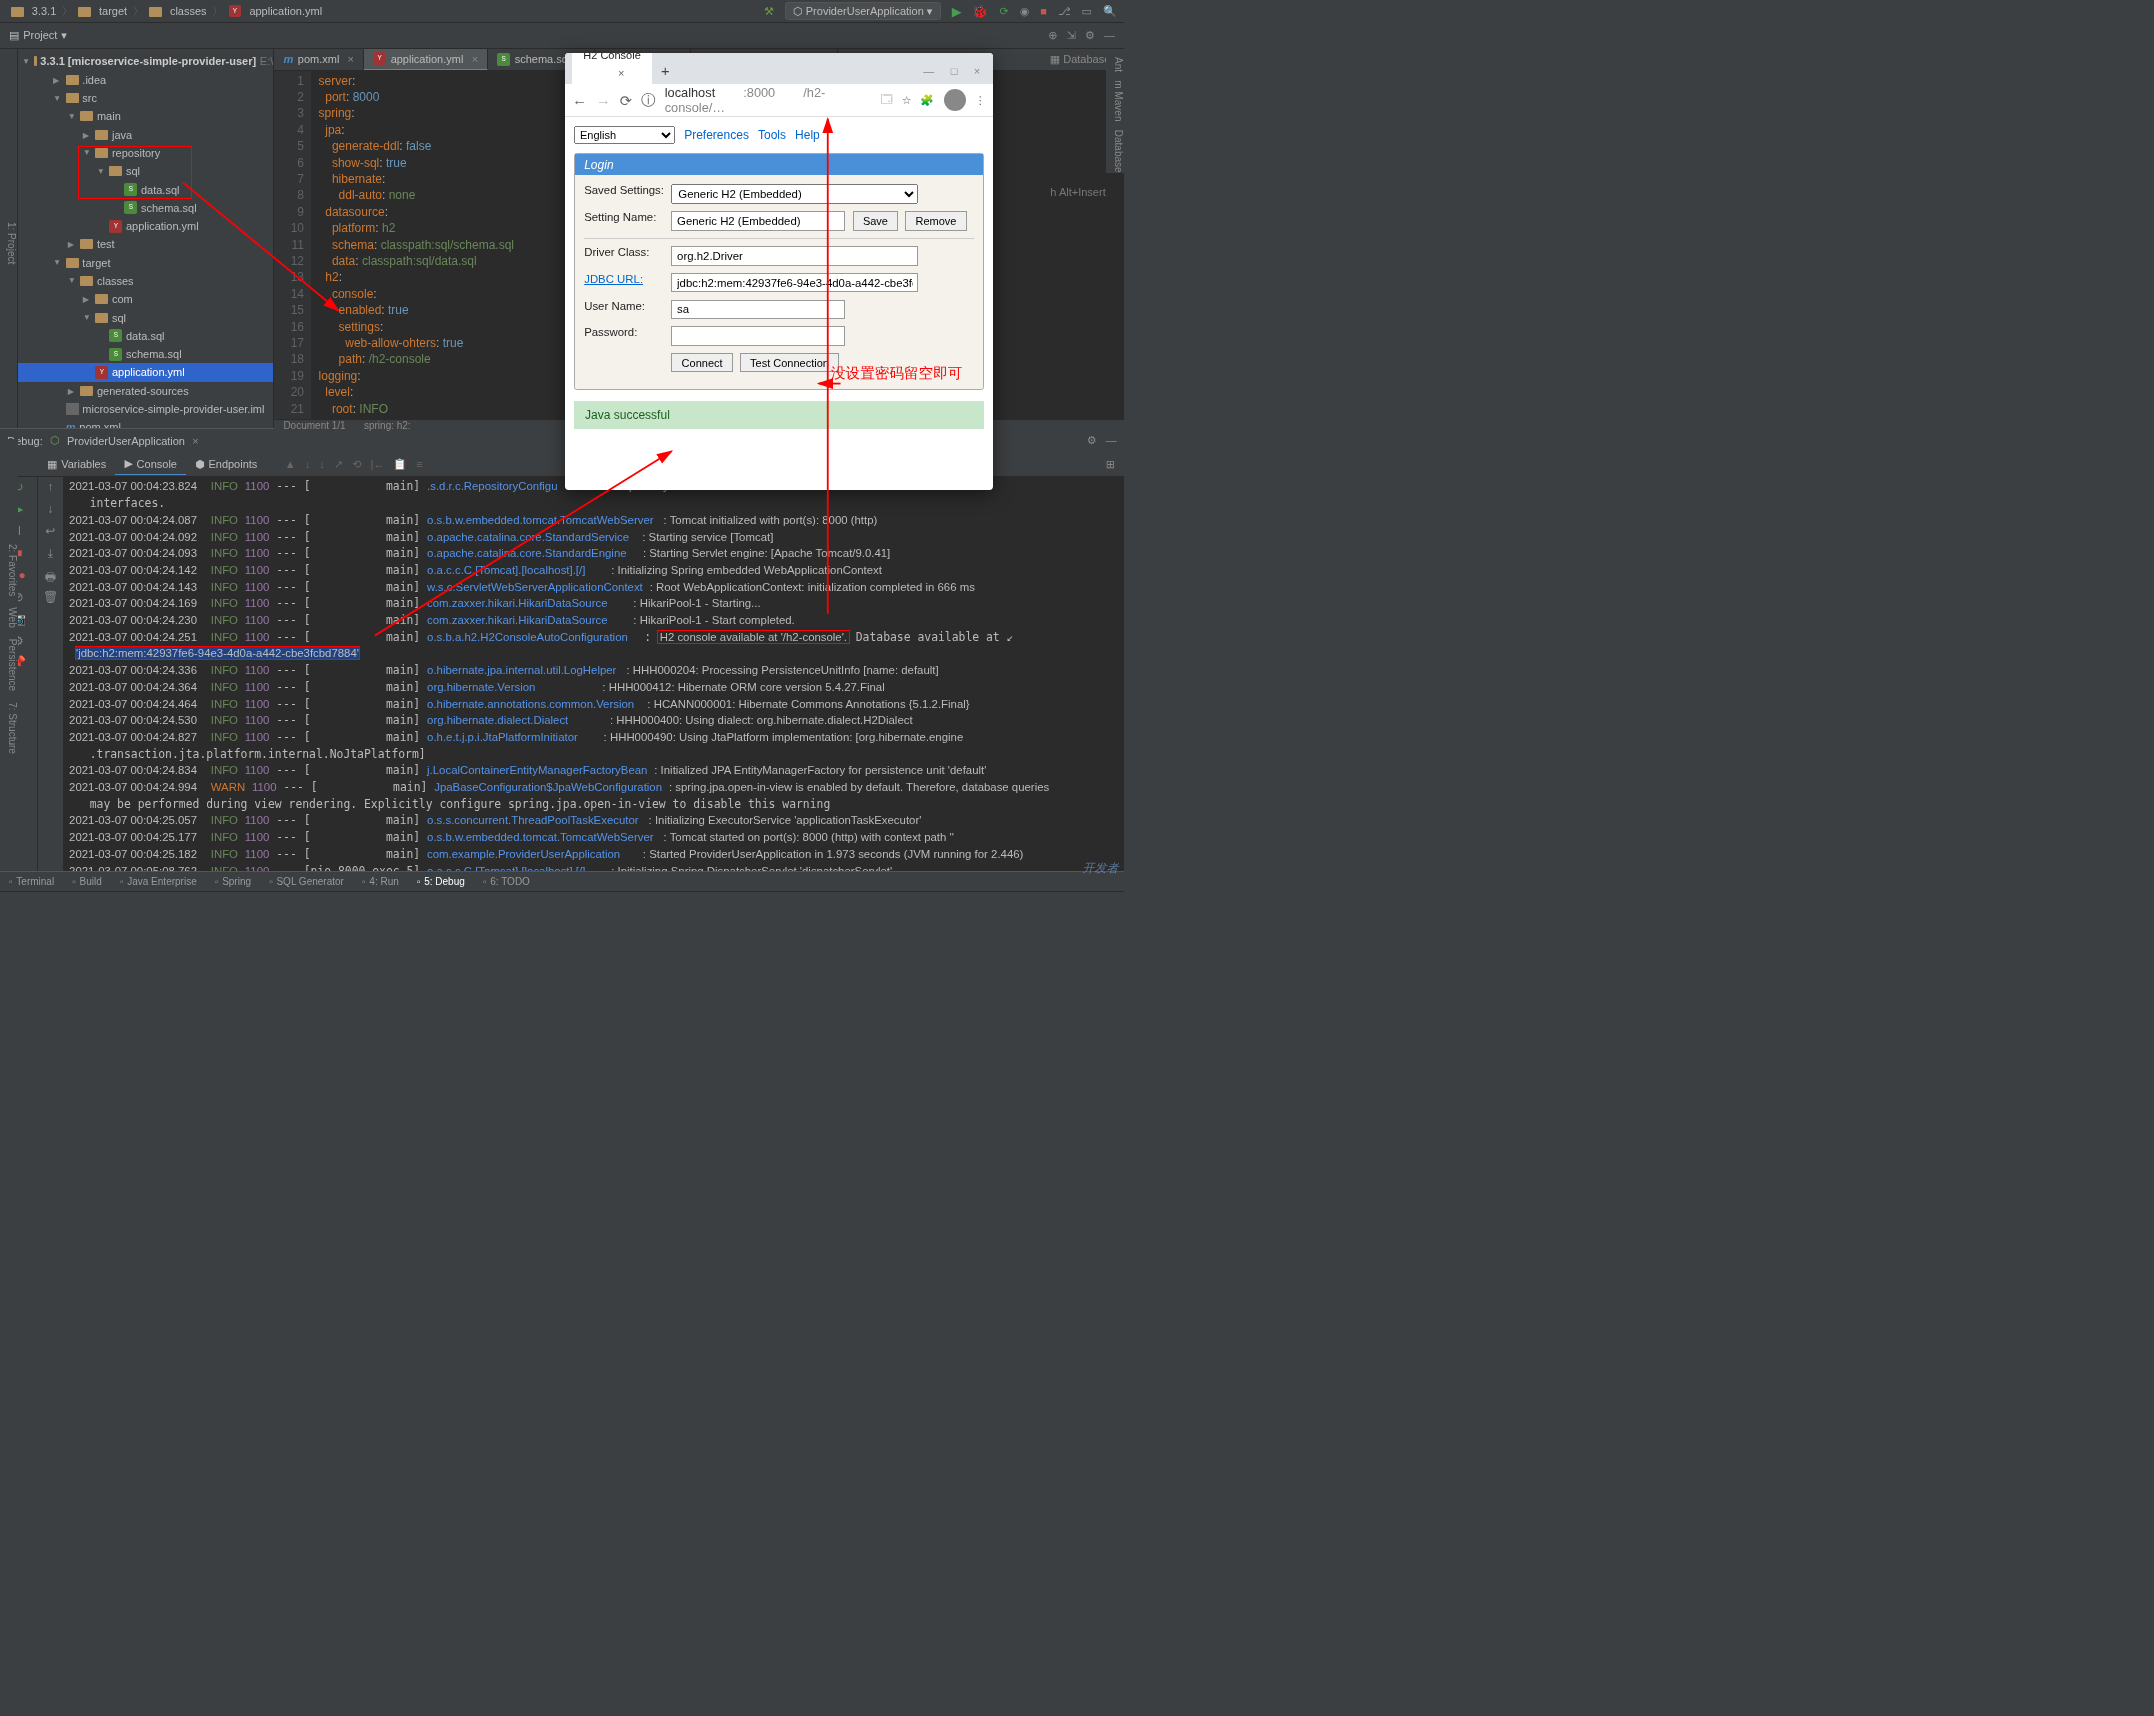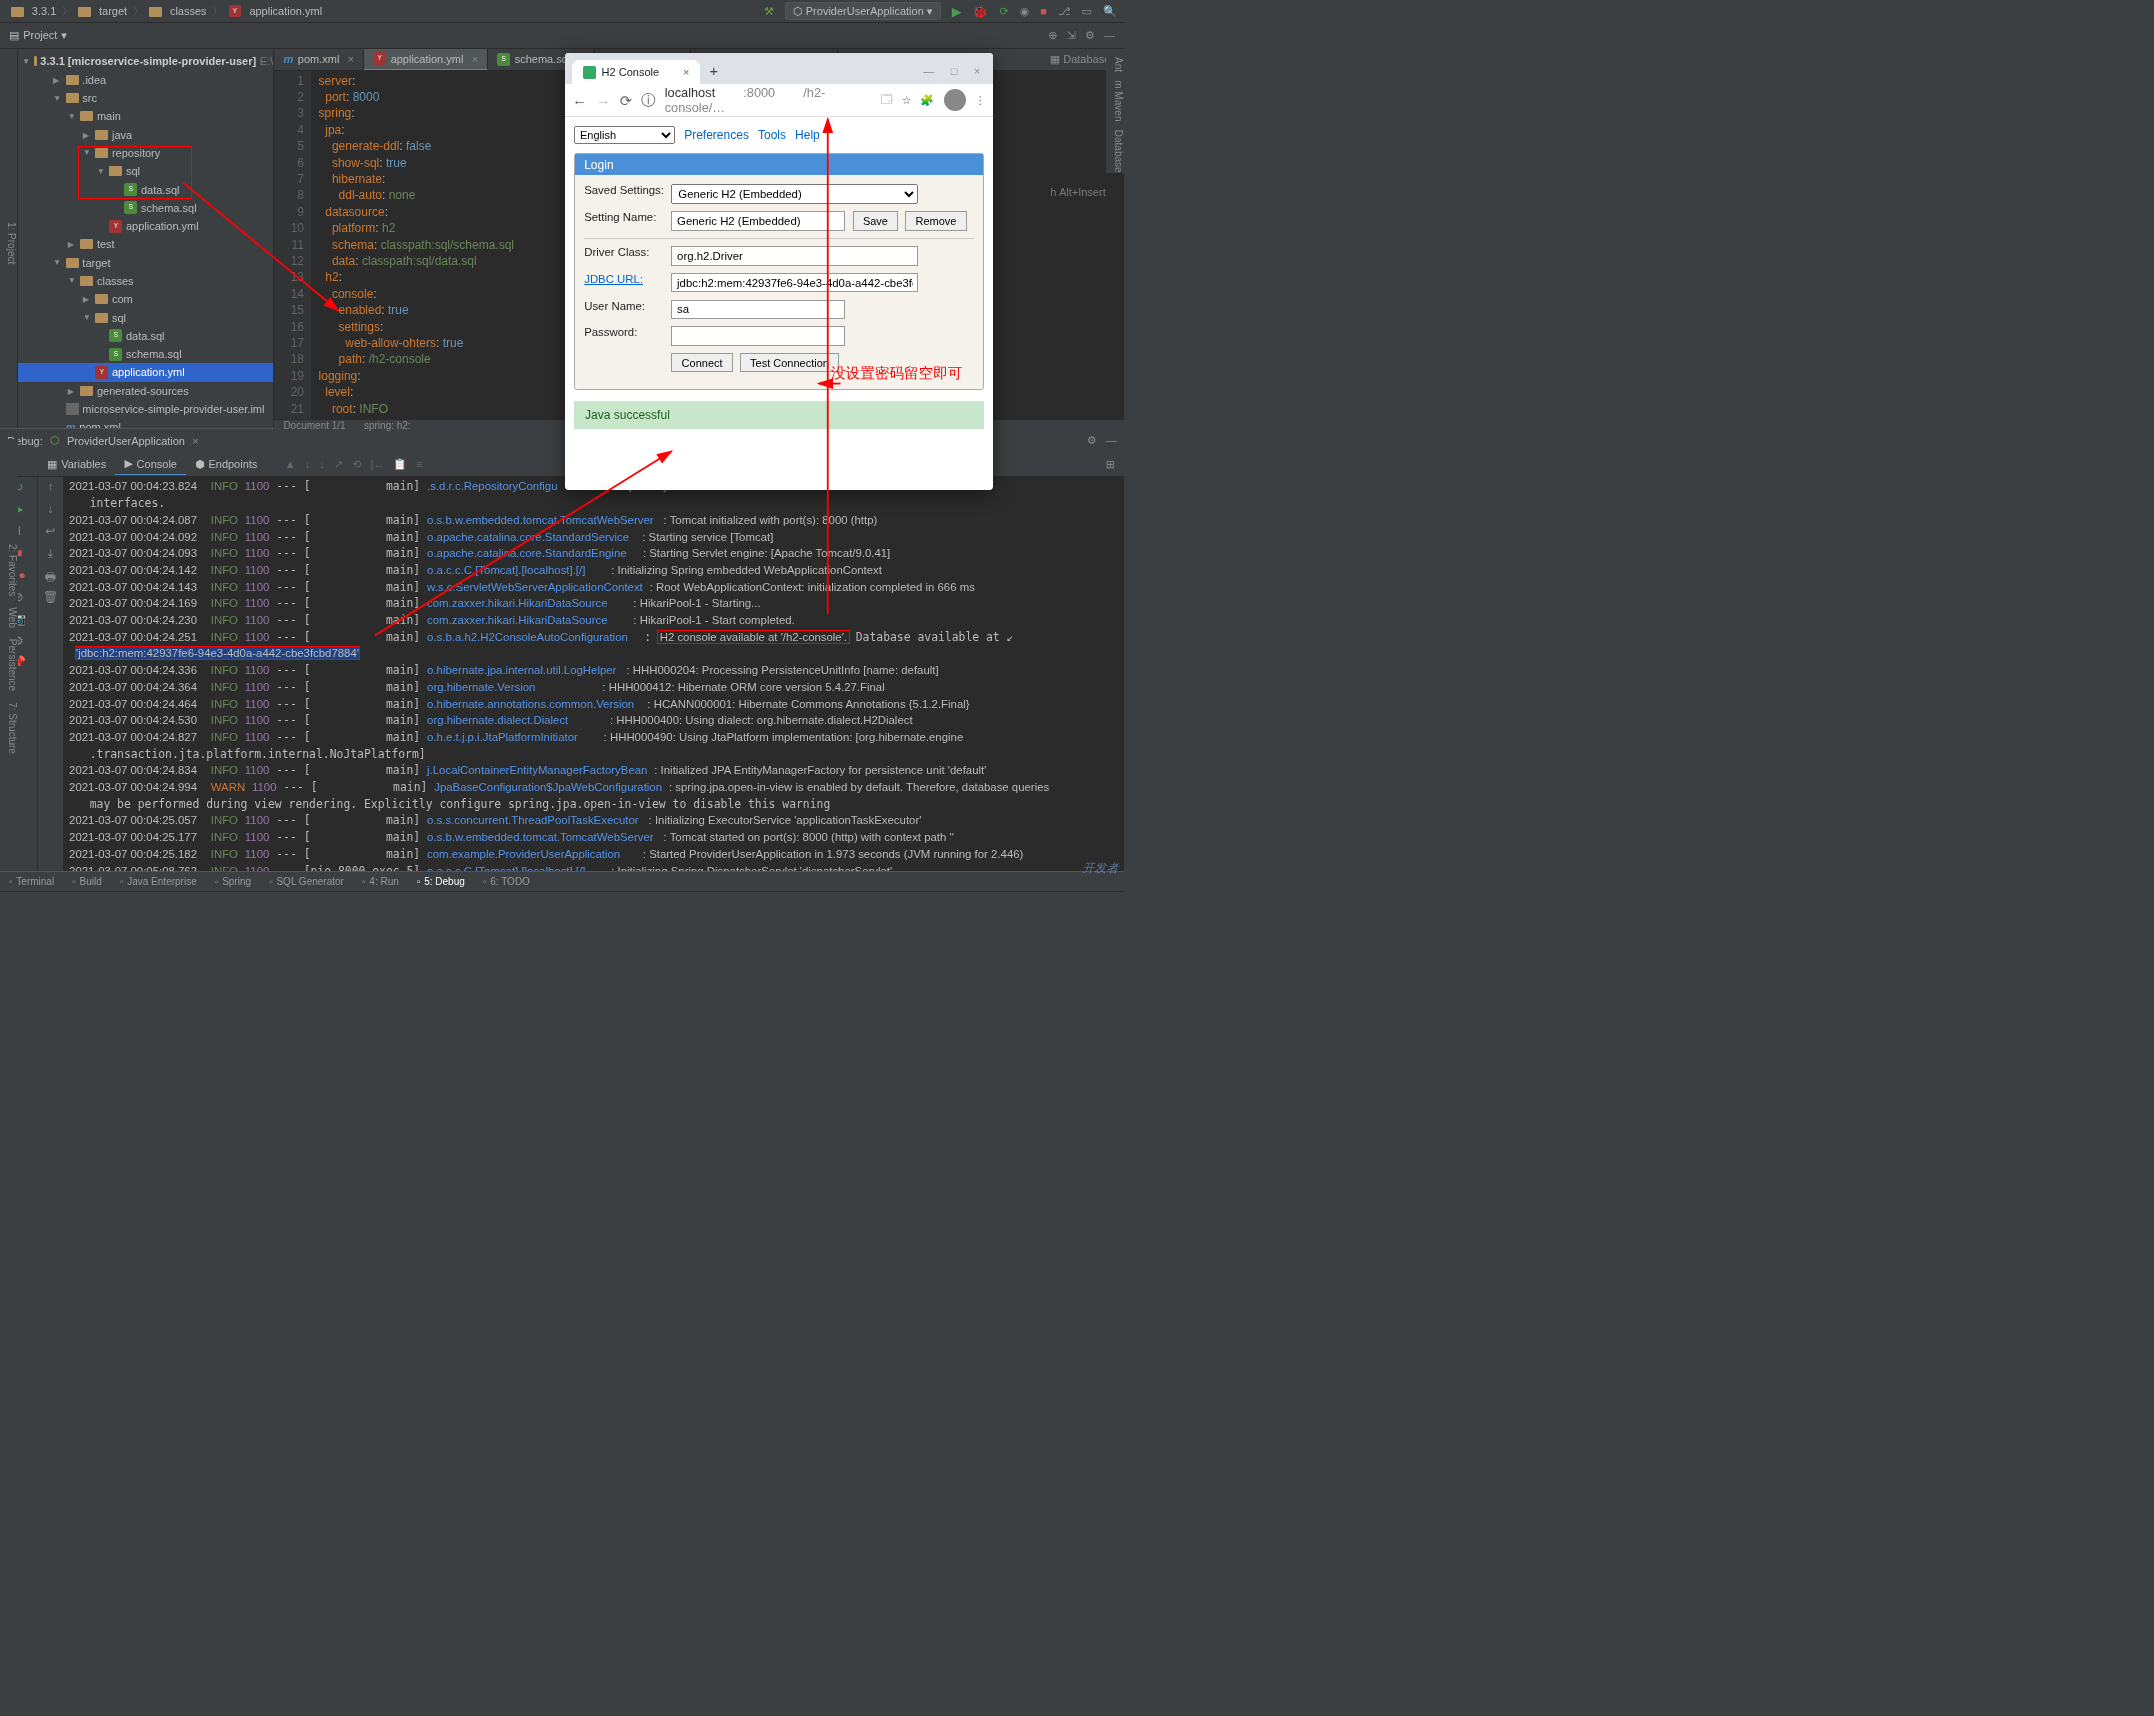--- a/index.html
+++ b/index.html
@@ -76,36 +76,36 @@
 .btab.active { color: #fff; }
 .status-bar { height: 20px; background: #3c3f41; border-top: 0.9px solid #2b2b2b; display: flex; align-items: center; padding: 0 9.1px; font-size: 10px; color: #999; }
 .status-bar .right { margin-left: auto; display: flex; gap: 11px; }
 
 
 .right-tabs { position: absolute; right: 0; top: 50px; width: 18.3px; writing-mode: vertical-rl; font-size: 10px; color: #888; background:#3c3f41; padding-top:7.3px; }
 
 
 .browser { position: absolute; left: 565px; top: 53px; width: 428px; height: 437px; background: #fff; box-shadow: 0 3.7px 18.3px rgba(0,0,0,0.5); z-index: 10; color: #222; border-radius: 3.7px; overflow: hidden; }
 .br-titlebar { height: 31px; background: #dee1e6; display: flex; align-items: flex-end; }
-.br-tab { background: #fff; border-radius: 7.3px 7.3px 0 0; padding: 5.5px 11px; margin-left: 7.3px; display: flex; align-items: center; gap: 5.5px; font-size: 11px; }
+.br-tab { background: #fff; border-radius: 7.3px 7.3px 0 0; padding: 5.5px 11px; margin-left: 7.3px; display: flex; align-items: center; gap: 5.5px; font-size: 11px; flex-direction: column; }
 .br-tab .x { color: #666; margin-left: 18.3px; }
 .br-newtab { padding: 5.5px 9.1px; color: #444; font-size: 14.6px; }
 .br-winbtns { margin-left: auto; display: flex; gap: 16.4px; padding: 0 12.8px 7.3px 0; color: #888; }
 .br-addr { height: 33px; background: #fff; display: flex; align-items: center; padding: 0 7.3px; gap: 9.1px; border-bottom: 0.9px solid #ddd; }
 .br-addr .nav-ico { color: #666; font-size: 14.6px; }
 .br-url { flex: 1; font-size: 12.8px; color: #333; }
 .br-url .gray { color: #888; padding-left: 28px; }
 .br-right-icos { display: flex; gap: 9.1px; color: #666; align-items:center; }
 .br-avatar { width:22px; height:22px; border-radius:50%; background:#888; }
 .br-body { padding: 9.1px; font-size: 12px; }
 .br-toolbar { display: flex; gap: 9.1px; align-items: center; margin-bottom: 9.1px; }
 .br-toolbar select { font-size: 11px; padding: 0.9px; width: 101px; }
 .br-toolbar a { color: #0066cc; text-decoration: none; font-size: 12px; }
 .login-box { border: 0.9px solid #aaa; background: #f4f2eb; border-radius: 2.7px; }
-.login-head { background: #4a90d9; color: #fff; padding: 3.7px 9.1px; font-size: 12px; }
+.login-head { background: #4a90d9; color: #fff; padding: 3.7px 9.1px; font-size: 12px; font-style: italic; }
 .login-body { padding: 9.1px; }
 .form-row { display: flex; margin-bottom: 7.3px; gap: 7.3px; }
 .form-row label { width: 80px; font-size: 11.4px; }
 .form-row input[type=text], .form-row input[type=password] { flex: 1; padding: 2.7px 4.6px; font-size: 11.4px; border: 0.9px solid #999; max-width: 174px;}
 .form-row select { flex: 1; padding: 1.8px; font-size: 11.4px; max-width: 247px;}
 .form-row .btn { padding: 2.7px 9.1px; font-size: 11px; background: #efefef; border: 0.9px solid #999; }
 .test-success { background: #c8e6c9; padding: 7.3px 11px; margin-top: 11px; font-size: 12px; color: #1b5e20; }
 
 
 .anno-text { position: absolute; color: #ff0000; font-size: 14.6px; font-weight: 500; z-index: 15; font-family: "Microsoft YaHei", sans-serif; }

